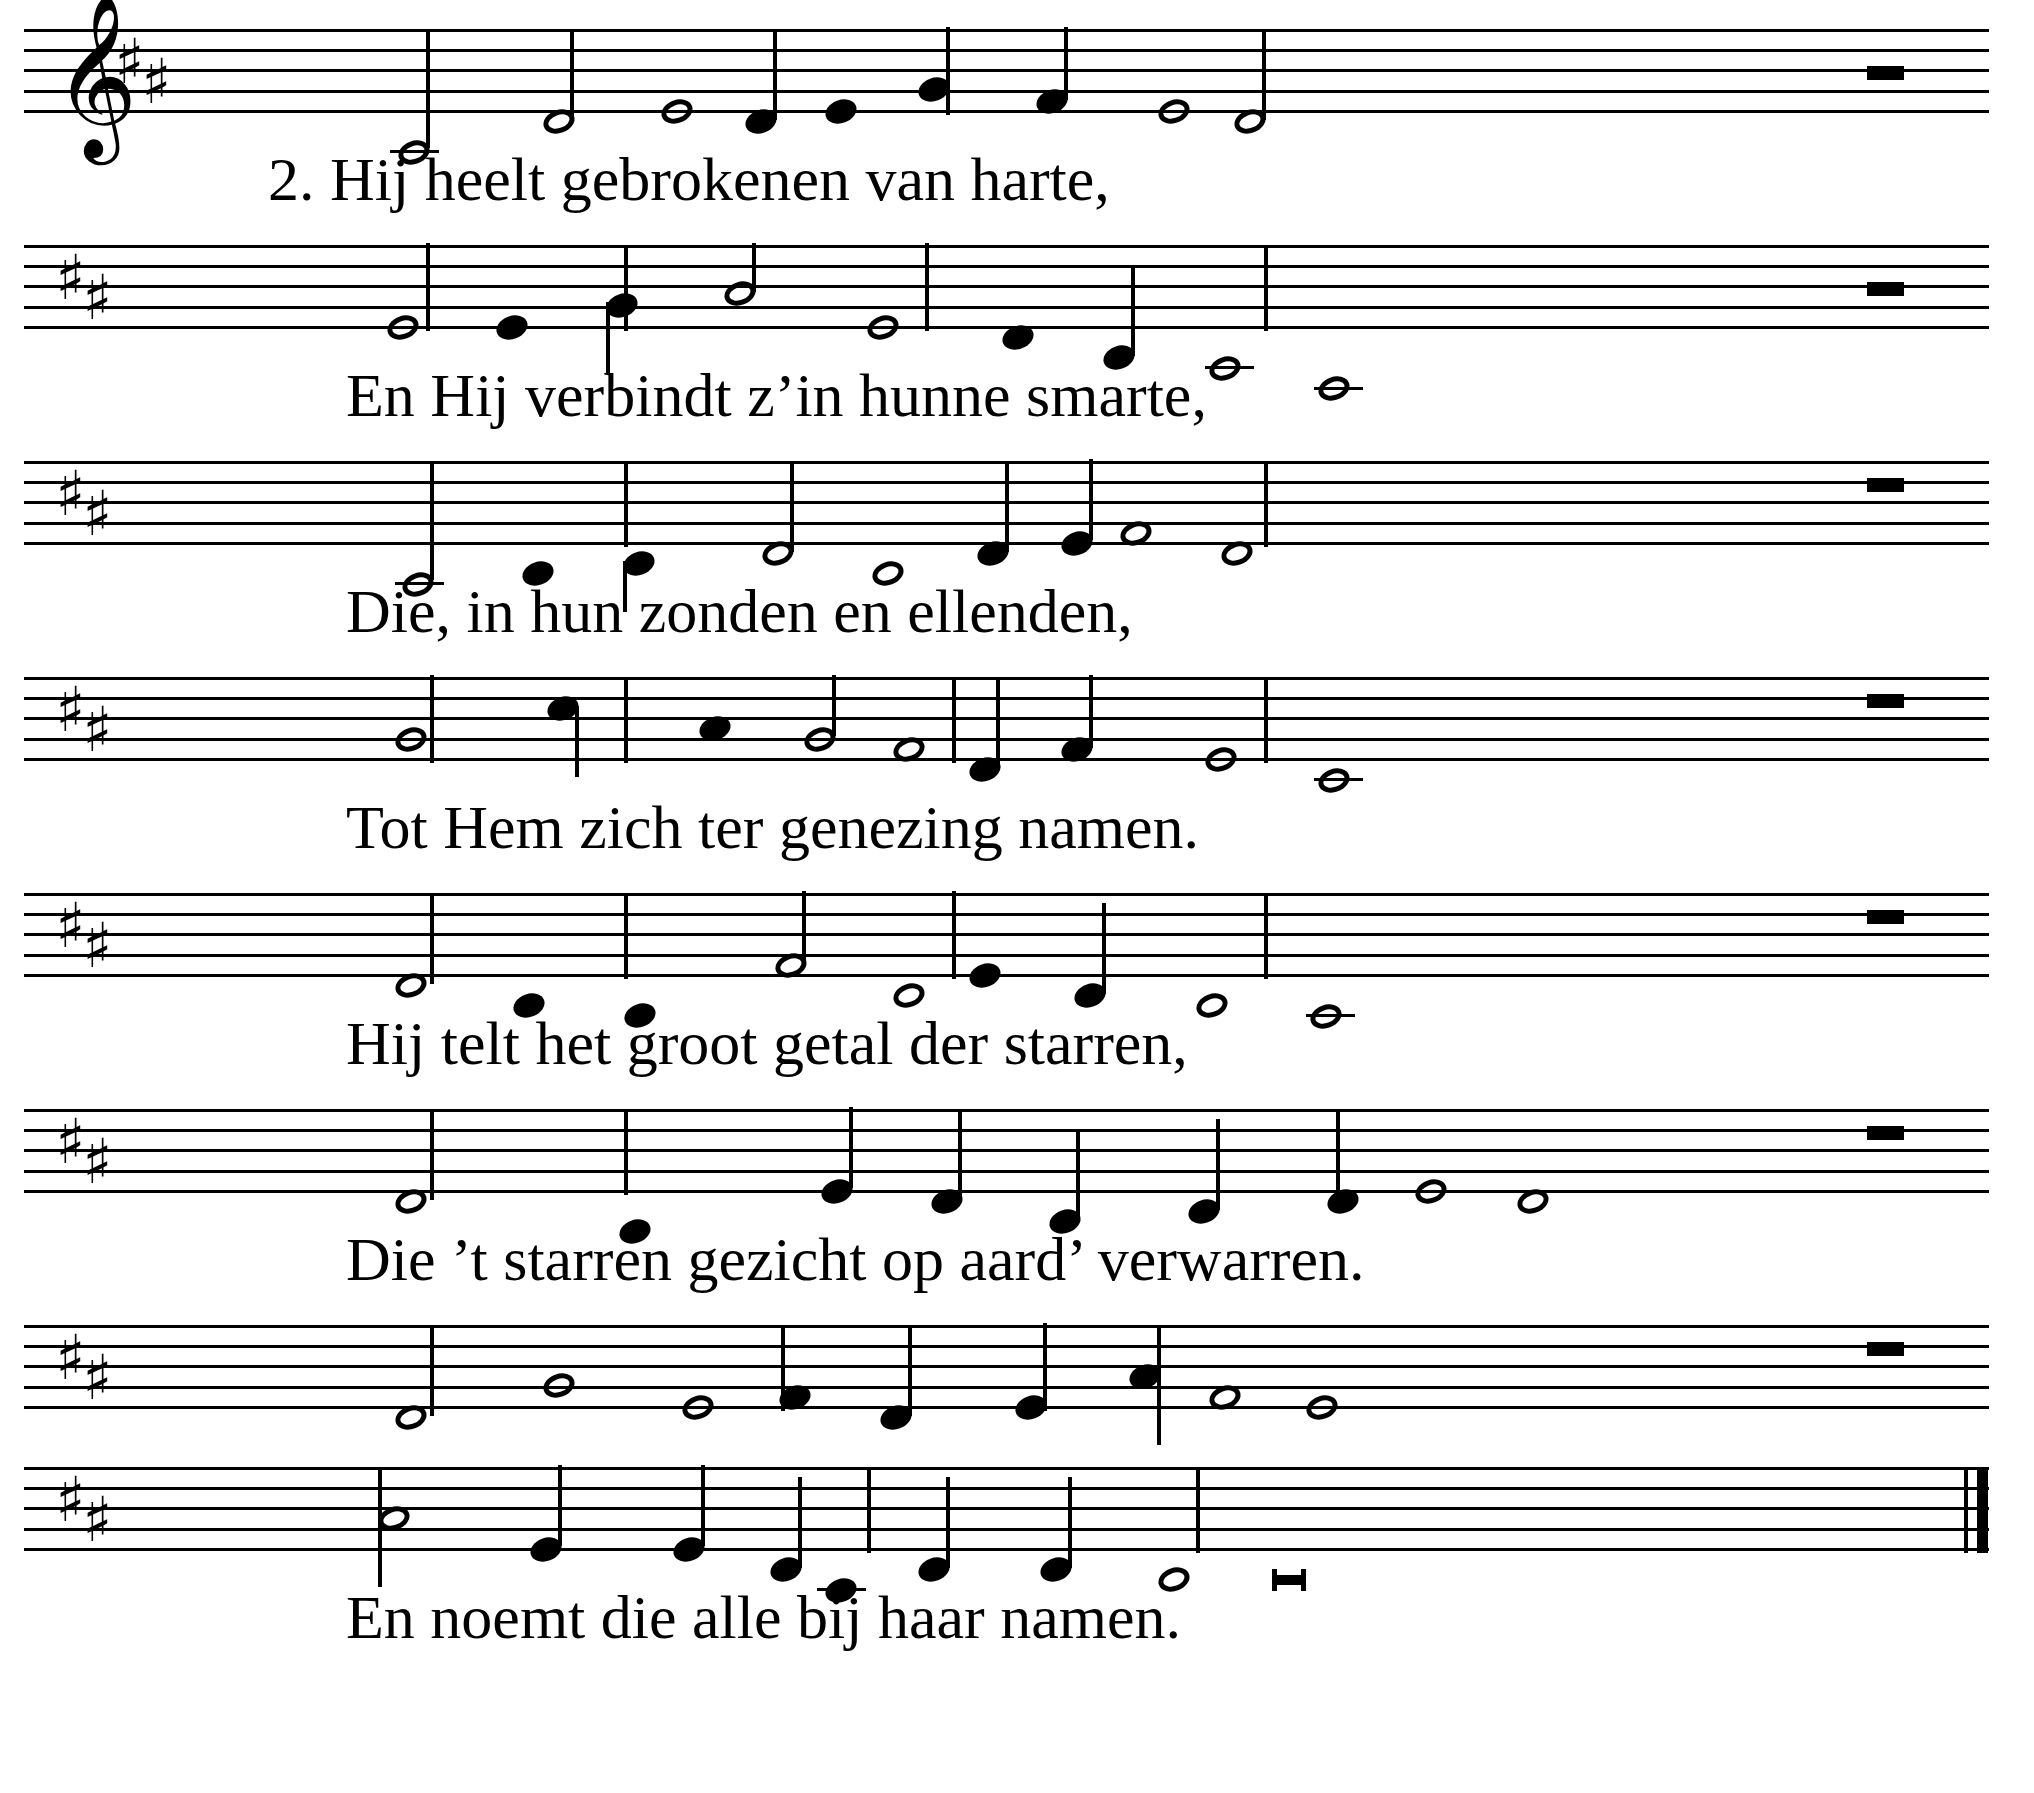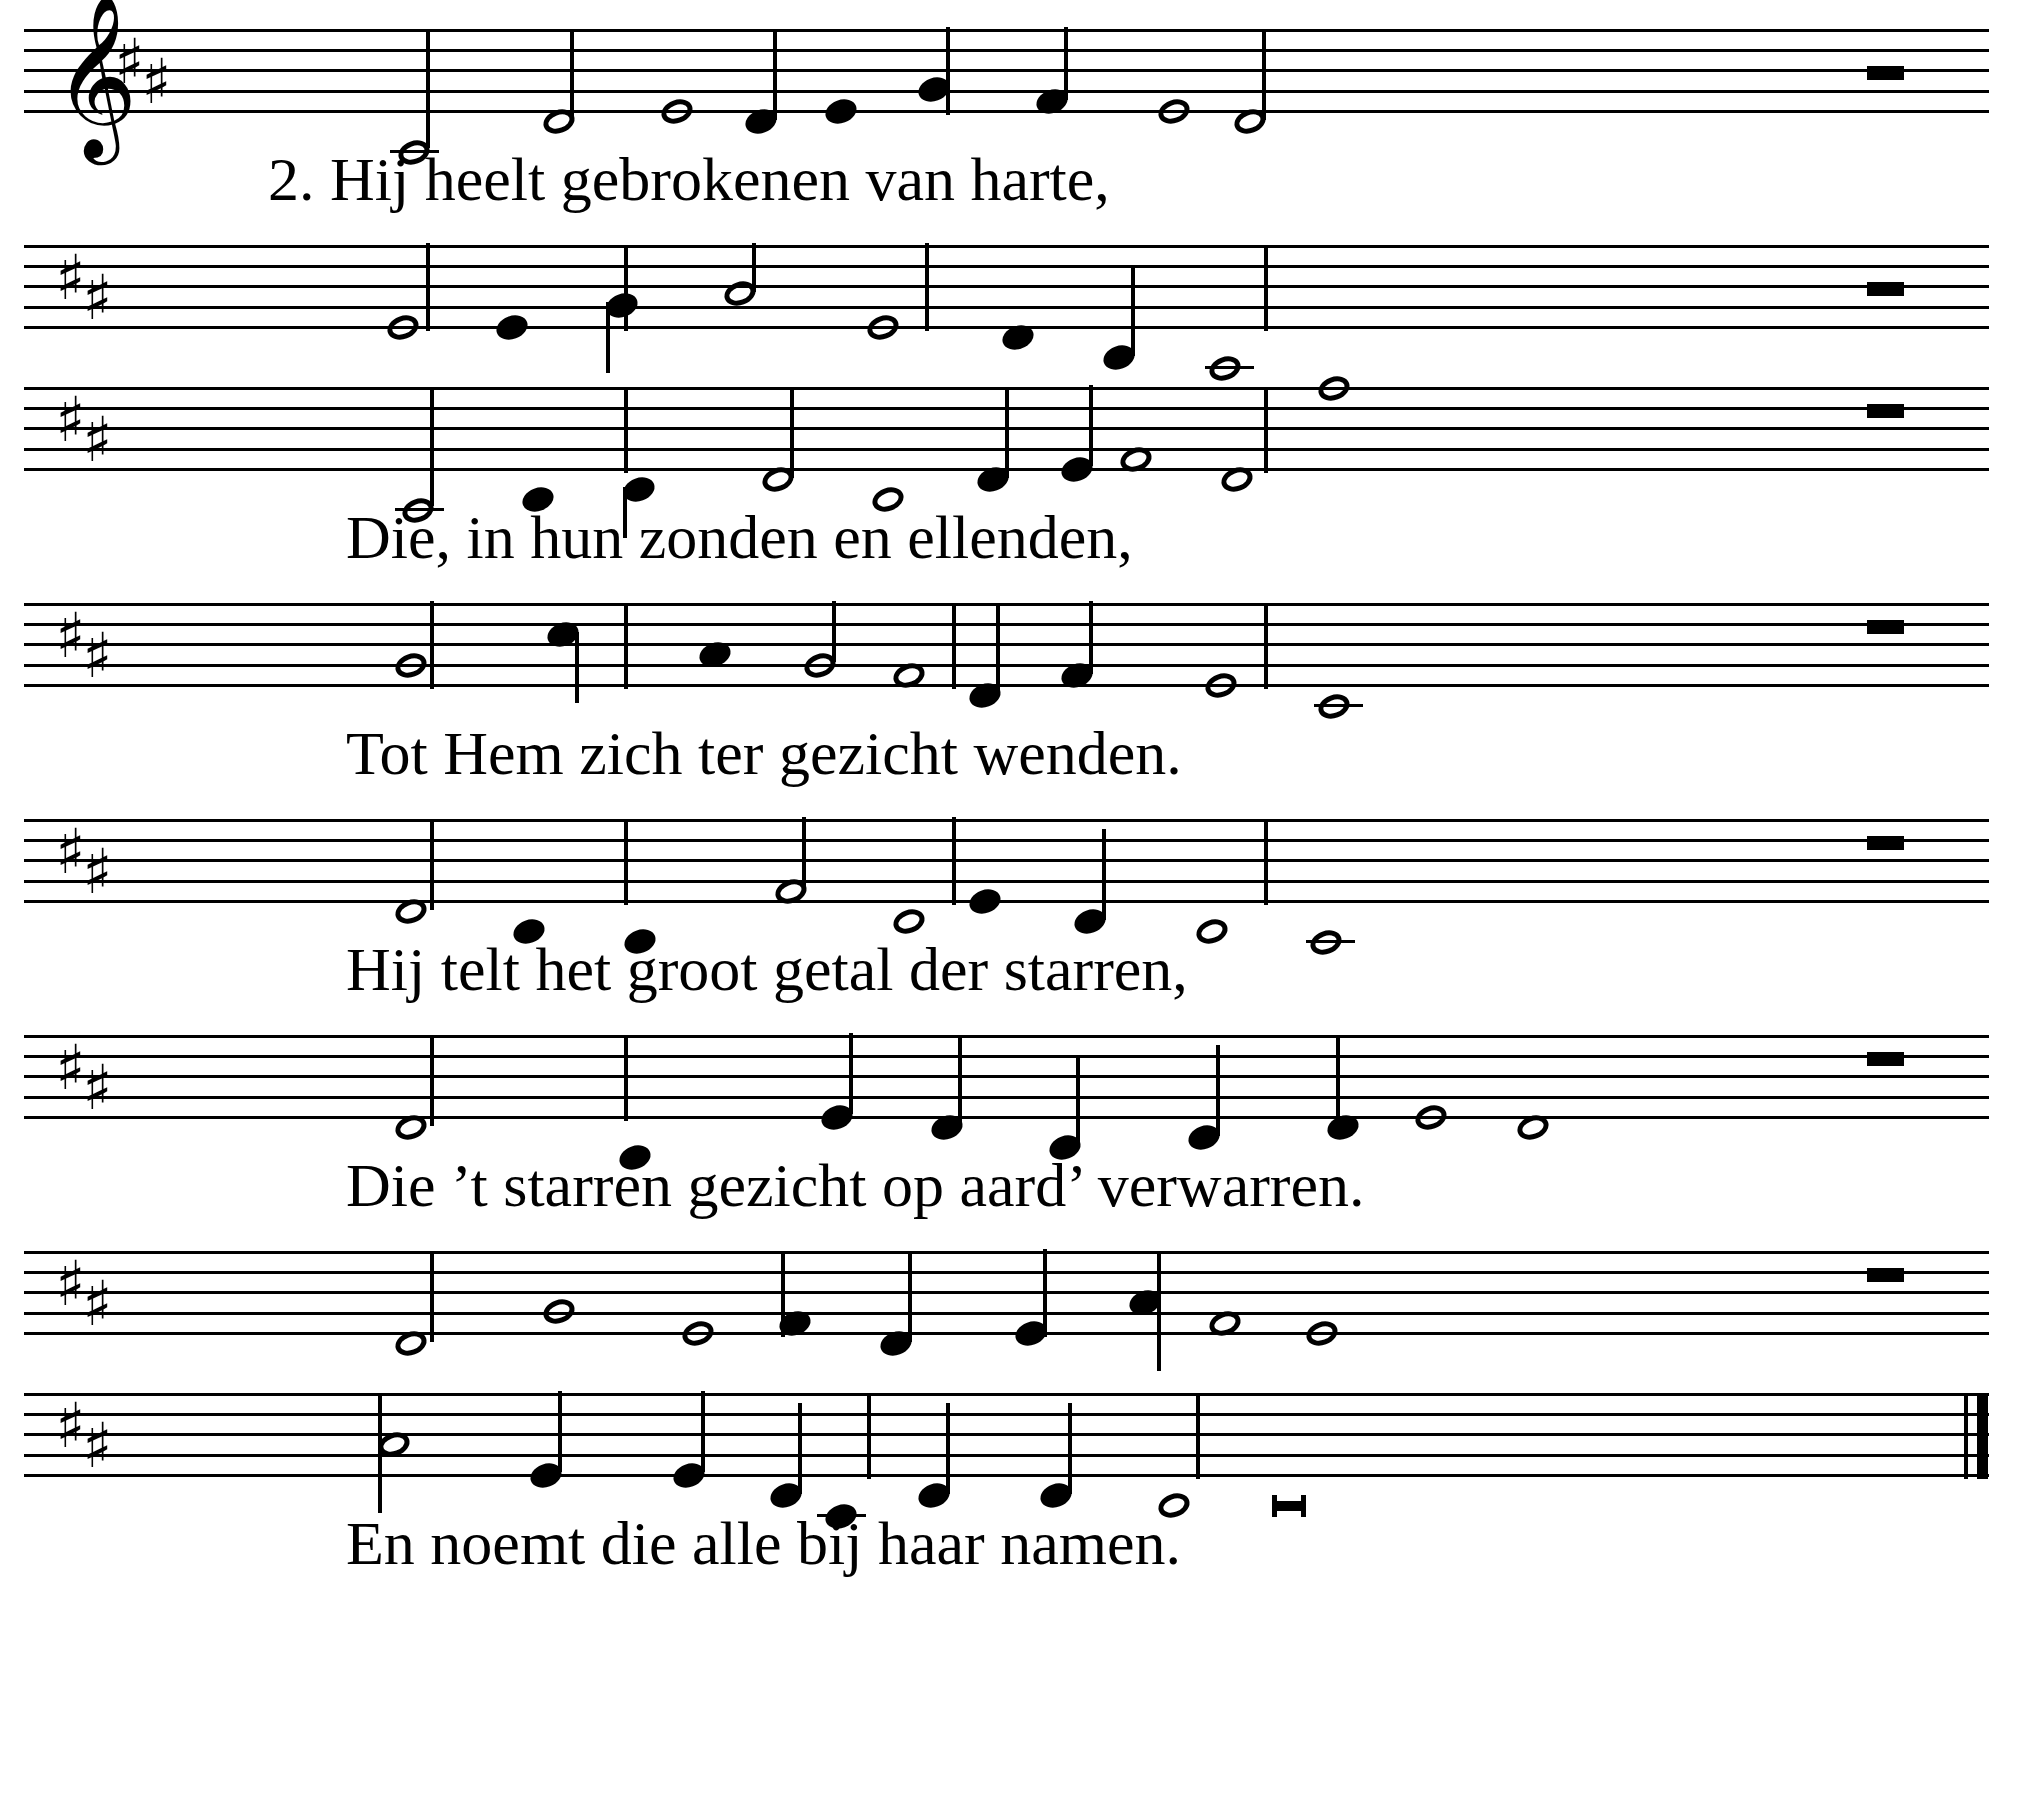--- a/index.html
+++ b/index.html
@@ -234,20 +234,21 @@
         <div class="barline" style="left:1240px;"></div>
 
         <div class="ledger" style="left:1181px; top:121px;"></div>
         <div class="note half" style="left:1185px; top:112px;"></div>
         <div class="ledger" style="left:1290px; top:142px;"></div>
         <div class="note half" style="left:1294px; top:132px;"></div>
 
         <div class="rest-whole" style="left:1843px; top:37px;"></div>
       </div>
     </div>
+    <div class="lyric">En Hij verbindt z’in hunne smarte,</div>
   </div>
 
   <div class="system">
     <div class="stave-wrap">
       <div class="staff">
         <div class="line l0"></div>
         <div class="line l1"></div>
         <div class="line l2"></div>
         <div class="line l3"></div>
         <div class="line l4"></div>
@@ -318,21 +319,21 @@
         <div class="stem" style="left:1065px; top:-1.7px; height:73px;"></div>
         <div class="barline" style="left:1240px;"></div>
 
         <div class="note half" style="left:1181px; top:71px;"></div>
         <div class="ledger" style="left:1290px; top:101px;"></div>
         <div class="note half" style="left:1294px; top:92px;"></div>
 
         <div class="rest-whole" style="left:1843px; top:17px;"></div>
       </div>
     </div>
-    <div class="lyric">Tot Hem zich ter gezicht wenden.</div>
+    <div class="lyric">Tot Hem zich ter genezing namen.</div>
   </div>
 
   <div class="system">
     <div class="stave-wrap">
       <div class="staff">
         <div class="line l0"></div>
         <div class="line l1"></div>
         <div class="line l2"></div>
         <div class="line l3"></div>
         <div class="line l4"></div>

